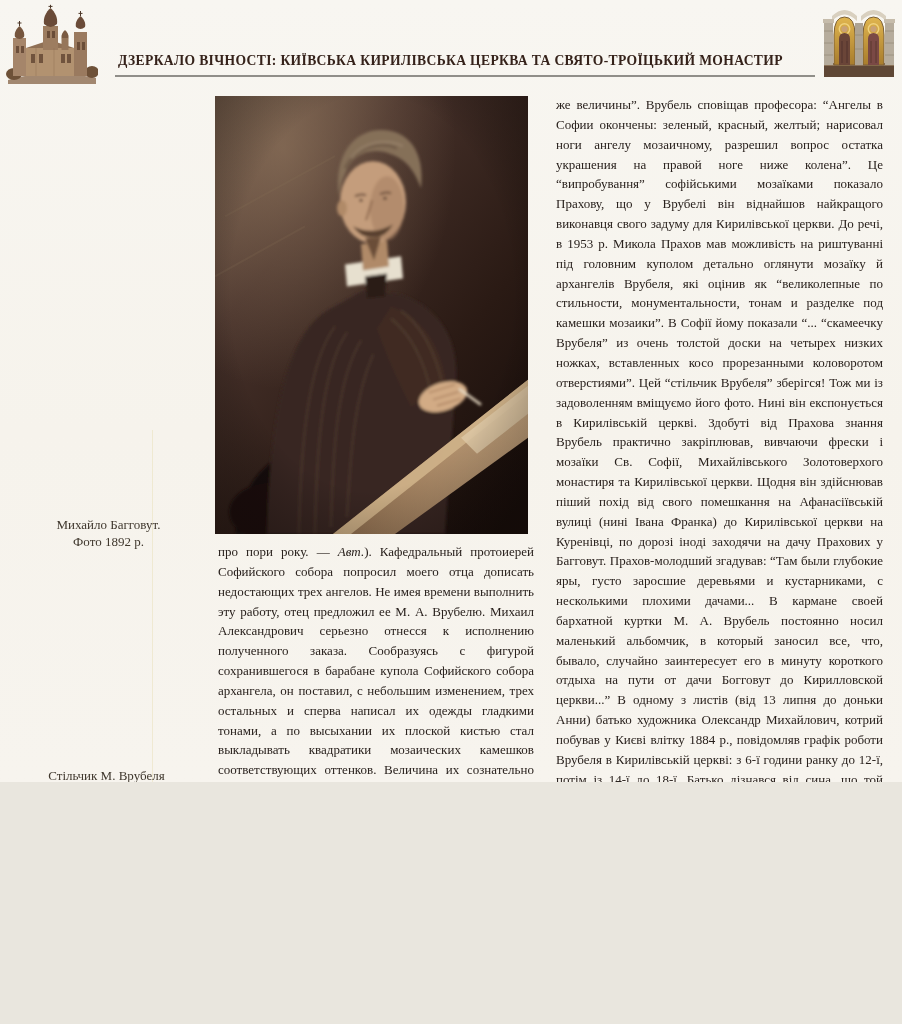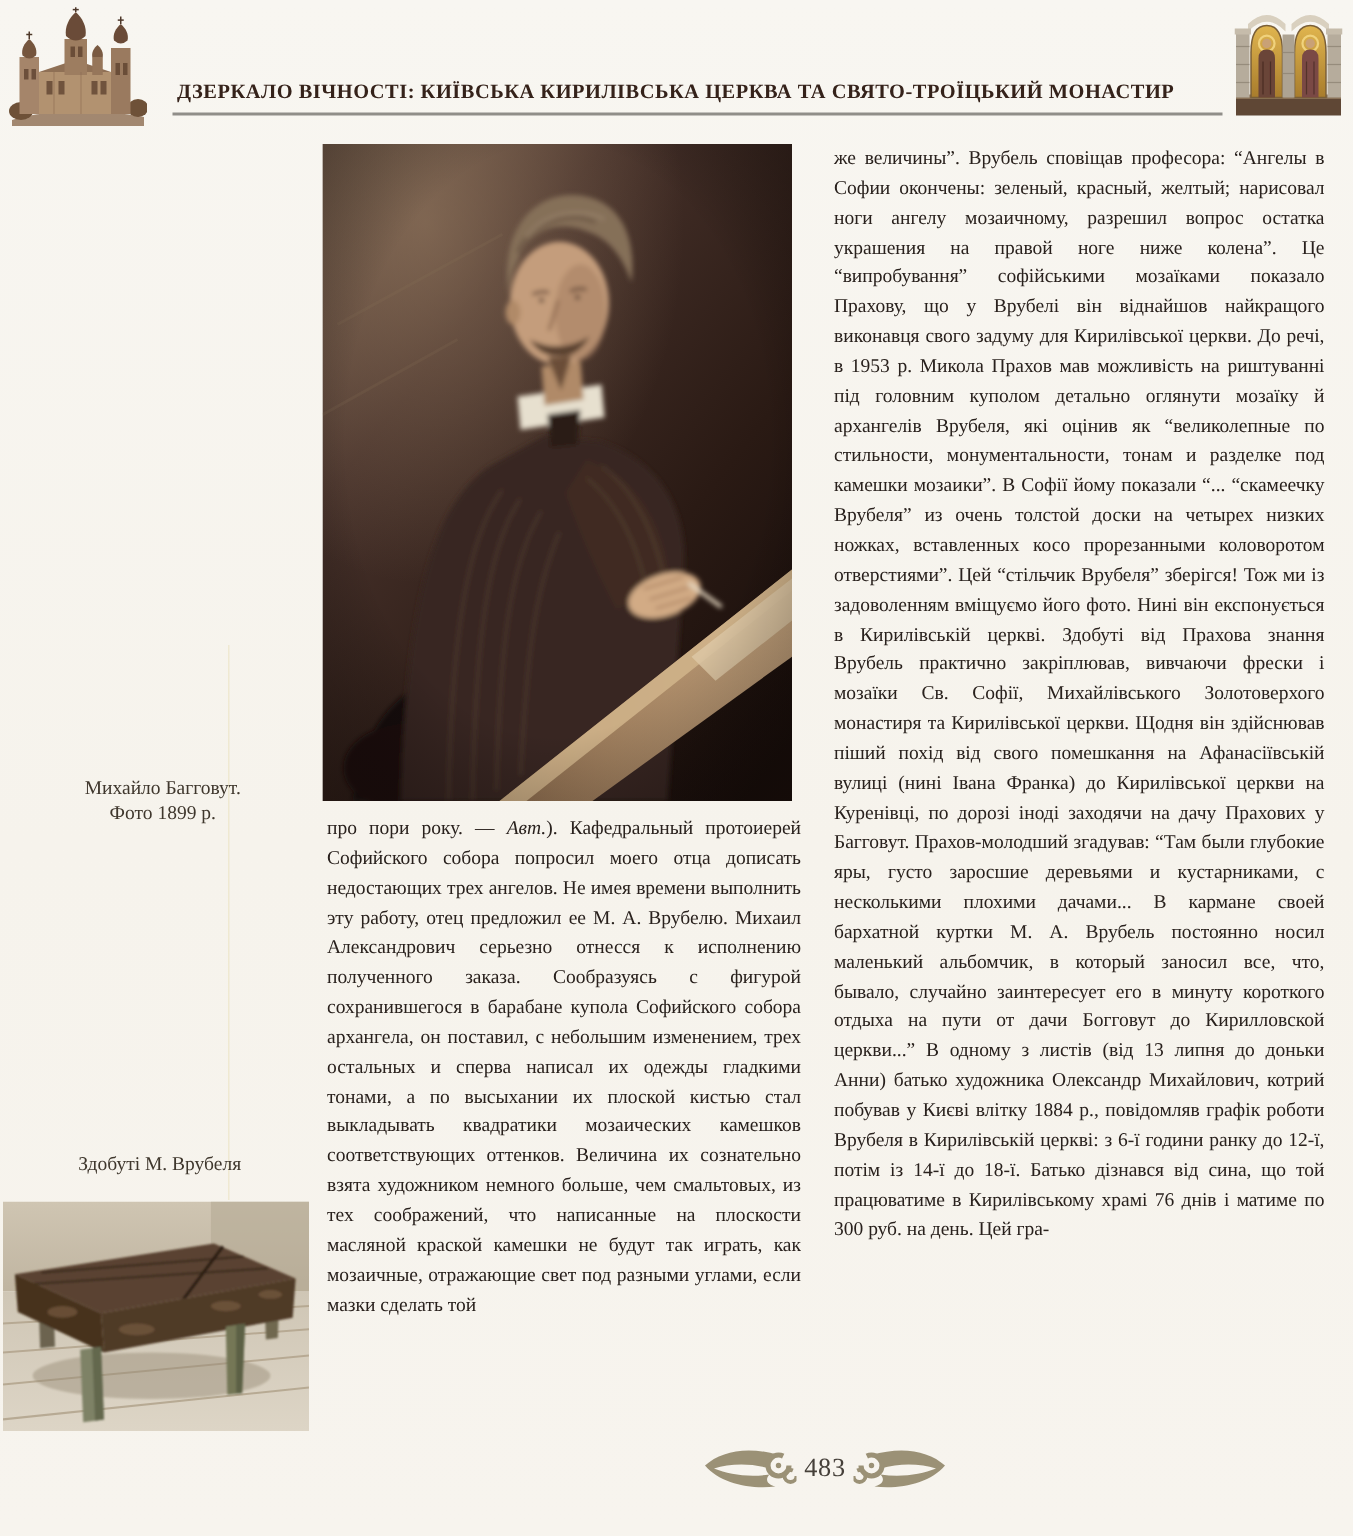--- a/index.html
+++ b/index.html
@@ -1,18 +1,18 @@
 <!DOCTYPE html>
 <html lang="uk"><head>
 <meta charset="utf-8">
 <style>
   * { margin:0; padding:0; box-sizing:border-box; }
   html,body { background:#e9e6de; }
   .page {
-    position:relative; width:902px; height:1024px; overflow:hidden;
+    position:relative; width:902px; height:782px; overflow:hidden;
     background:linear-gradient(180deg,#f8f6f1 0%,#f6f3ec 55%,#f7f4ee 100%);
     font-family:"Liberation Serif","DejaVu Serif",serif;
     color:#2a211c;
   }
   .scan-line { position:absolute; left:152px; top:430px; width:1px; height:370px; background:#ede4c6; opacity:.7; }
 
   
   .hdr-church { position:absolute; left:6px; top:4px; width:92px; height:82px; }
   .hdr-title  { position:absolute; left:118px; top:53px; width:620px;
                 font-weight:bold; font-size:13.6px; letter-spacing:.35px; color:#35221a; white-space:nowrap; }
@@ -206,26 +206,26 @@
       <line x1="244" y1="292" x2="266" y2="308" stroke="#e6d9c2" stroke-width="2.4"></line>
     </g>
     <polygon points="118,437 313,283 313,341 180,437" fill="url(#pboard)"></polygon>
     <polygon points="118,437 313,283 313,297 136,437" fill="#cfb28a" opacity="0.9"></polygon>
     <polygon points="246,341 313,289 313,317 262,357" fill="#dcc7a4" opacity="0.85"></polygon>
     <rect width="313" height="437" fill="url(#pvig)"></rect>
   </svg>
 
   <div class="cap-vrubel">
     <div>Михайло Багговут.</div>
-    <div>Фото 1899 р.</div>
+    <div>Фото 1892 р.</div>
   </div>
 
   <p class="col col-left"><span>про пори року. — </span><i>Авт.</i><span>). Кафедральный протоиерей Софийского собора попросил моего отца дописать недостающих трех ангелов. Не имея времени выполнить эту работу, отец предложил ее М. А. Врубелю. Михаил Александрович серьезно отнесся к исполнению полученного заказа. Сообразуясь с фигурой сохранившегося в барабане купола Софийского собора архангела, он поставил, с небольшим изменением, трех остальных и сперва написал их одежды гладкими тонами, а по высыхании их плоской кистью стал выкладывать квадратики мозаических камешков соответствующих оттенков. Величина их сознательно взята художником немного больше, чем смальтовых, из тех соображений, что написанные на плоскости масляной краской камешки не будут так играть, как мозаичные, отражающие свет под разными углами, если мазки сделать той</span></p>
 
-  <div class="cap-stool">Здобуті М. Врубеля</div>
+  <div class="cap-stool">Стільчик М. Врубеля</div>
 
   <svg class="photo-stool" viewBox="0 0 206 158" preserveAspectRatio="none">
     <defs>
       <linearGradient id="swall" x1="0" y1="0" x2="0" y2="1">
         <stop offset="0" stop-color="#cfc5b2"></stop>
           <stop offset="1" stop-color="#c0b5a1"></stop>
       </linearGradient>
       <linearGradient id="sfloor" x1="0" y1="0" x2="0" y2="1">
         <stop offset="0" stop-color="#cfc6b5"></stop>
           <stop offset="1" stop-color="#ddd5c6"></stop>

